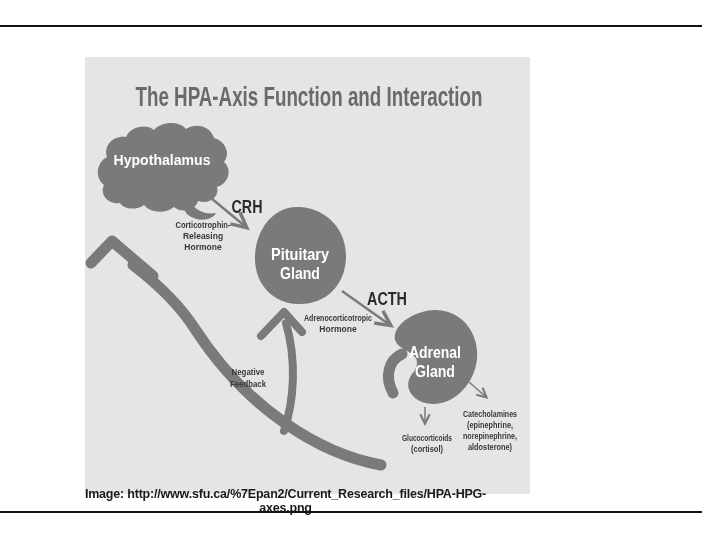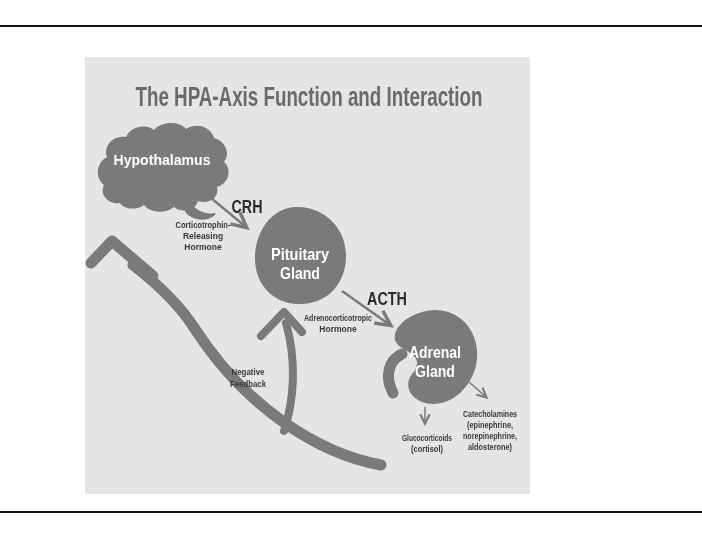--- a/index.html
+++ b/index.html
@@ -105,16 +105,17 @@
       <text class="t-small9" x="342" y="395" text-anchor="middle" textLength="32" lengthAdjust="spacingAndGlyphs">(cortisol)</text>
 
       <line class="thin-arrow" x1="384" y1="325" x2="401" y2="340" stroke-width="1.5" marker-end="url(#ah)"></line>
       <text class="t-small9" x="405" y="360" text-anchor="middle" textLength="54" lengthAdjust="spacingAndGlyphs">Catecholamines</text>
       <text class="t-small9" x="405" y="371" text-anchor="middle" textLength="46" lengthAdjust="spacingAndGlyphs">(epinephrine,</text>
       <text class="t-small9" x="405" y="382" text-anchor="middle" textLength="54" lengthAdjust="spacingAndGlyphs">norepinephrine,</text>
       <text class="t-small9" x="405" y="393" text-anchor="middle" textLength="44" lengthAdjust="spacingAndGlyphs">aldosterone)</text>
     </svg>
   </div>
 
+  <div class="caption">Image: http://www.sfu.ca/%7Epan2/Current_Research_files/HPA-HPG-axes.png</div>
 
   <div class="rule bottom"></div>
 
 </div>
 
 </body></html>

